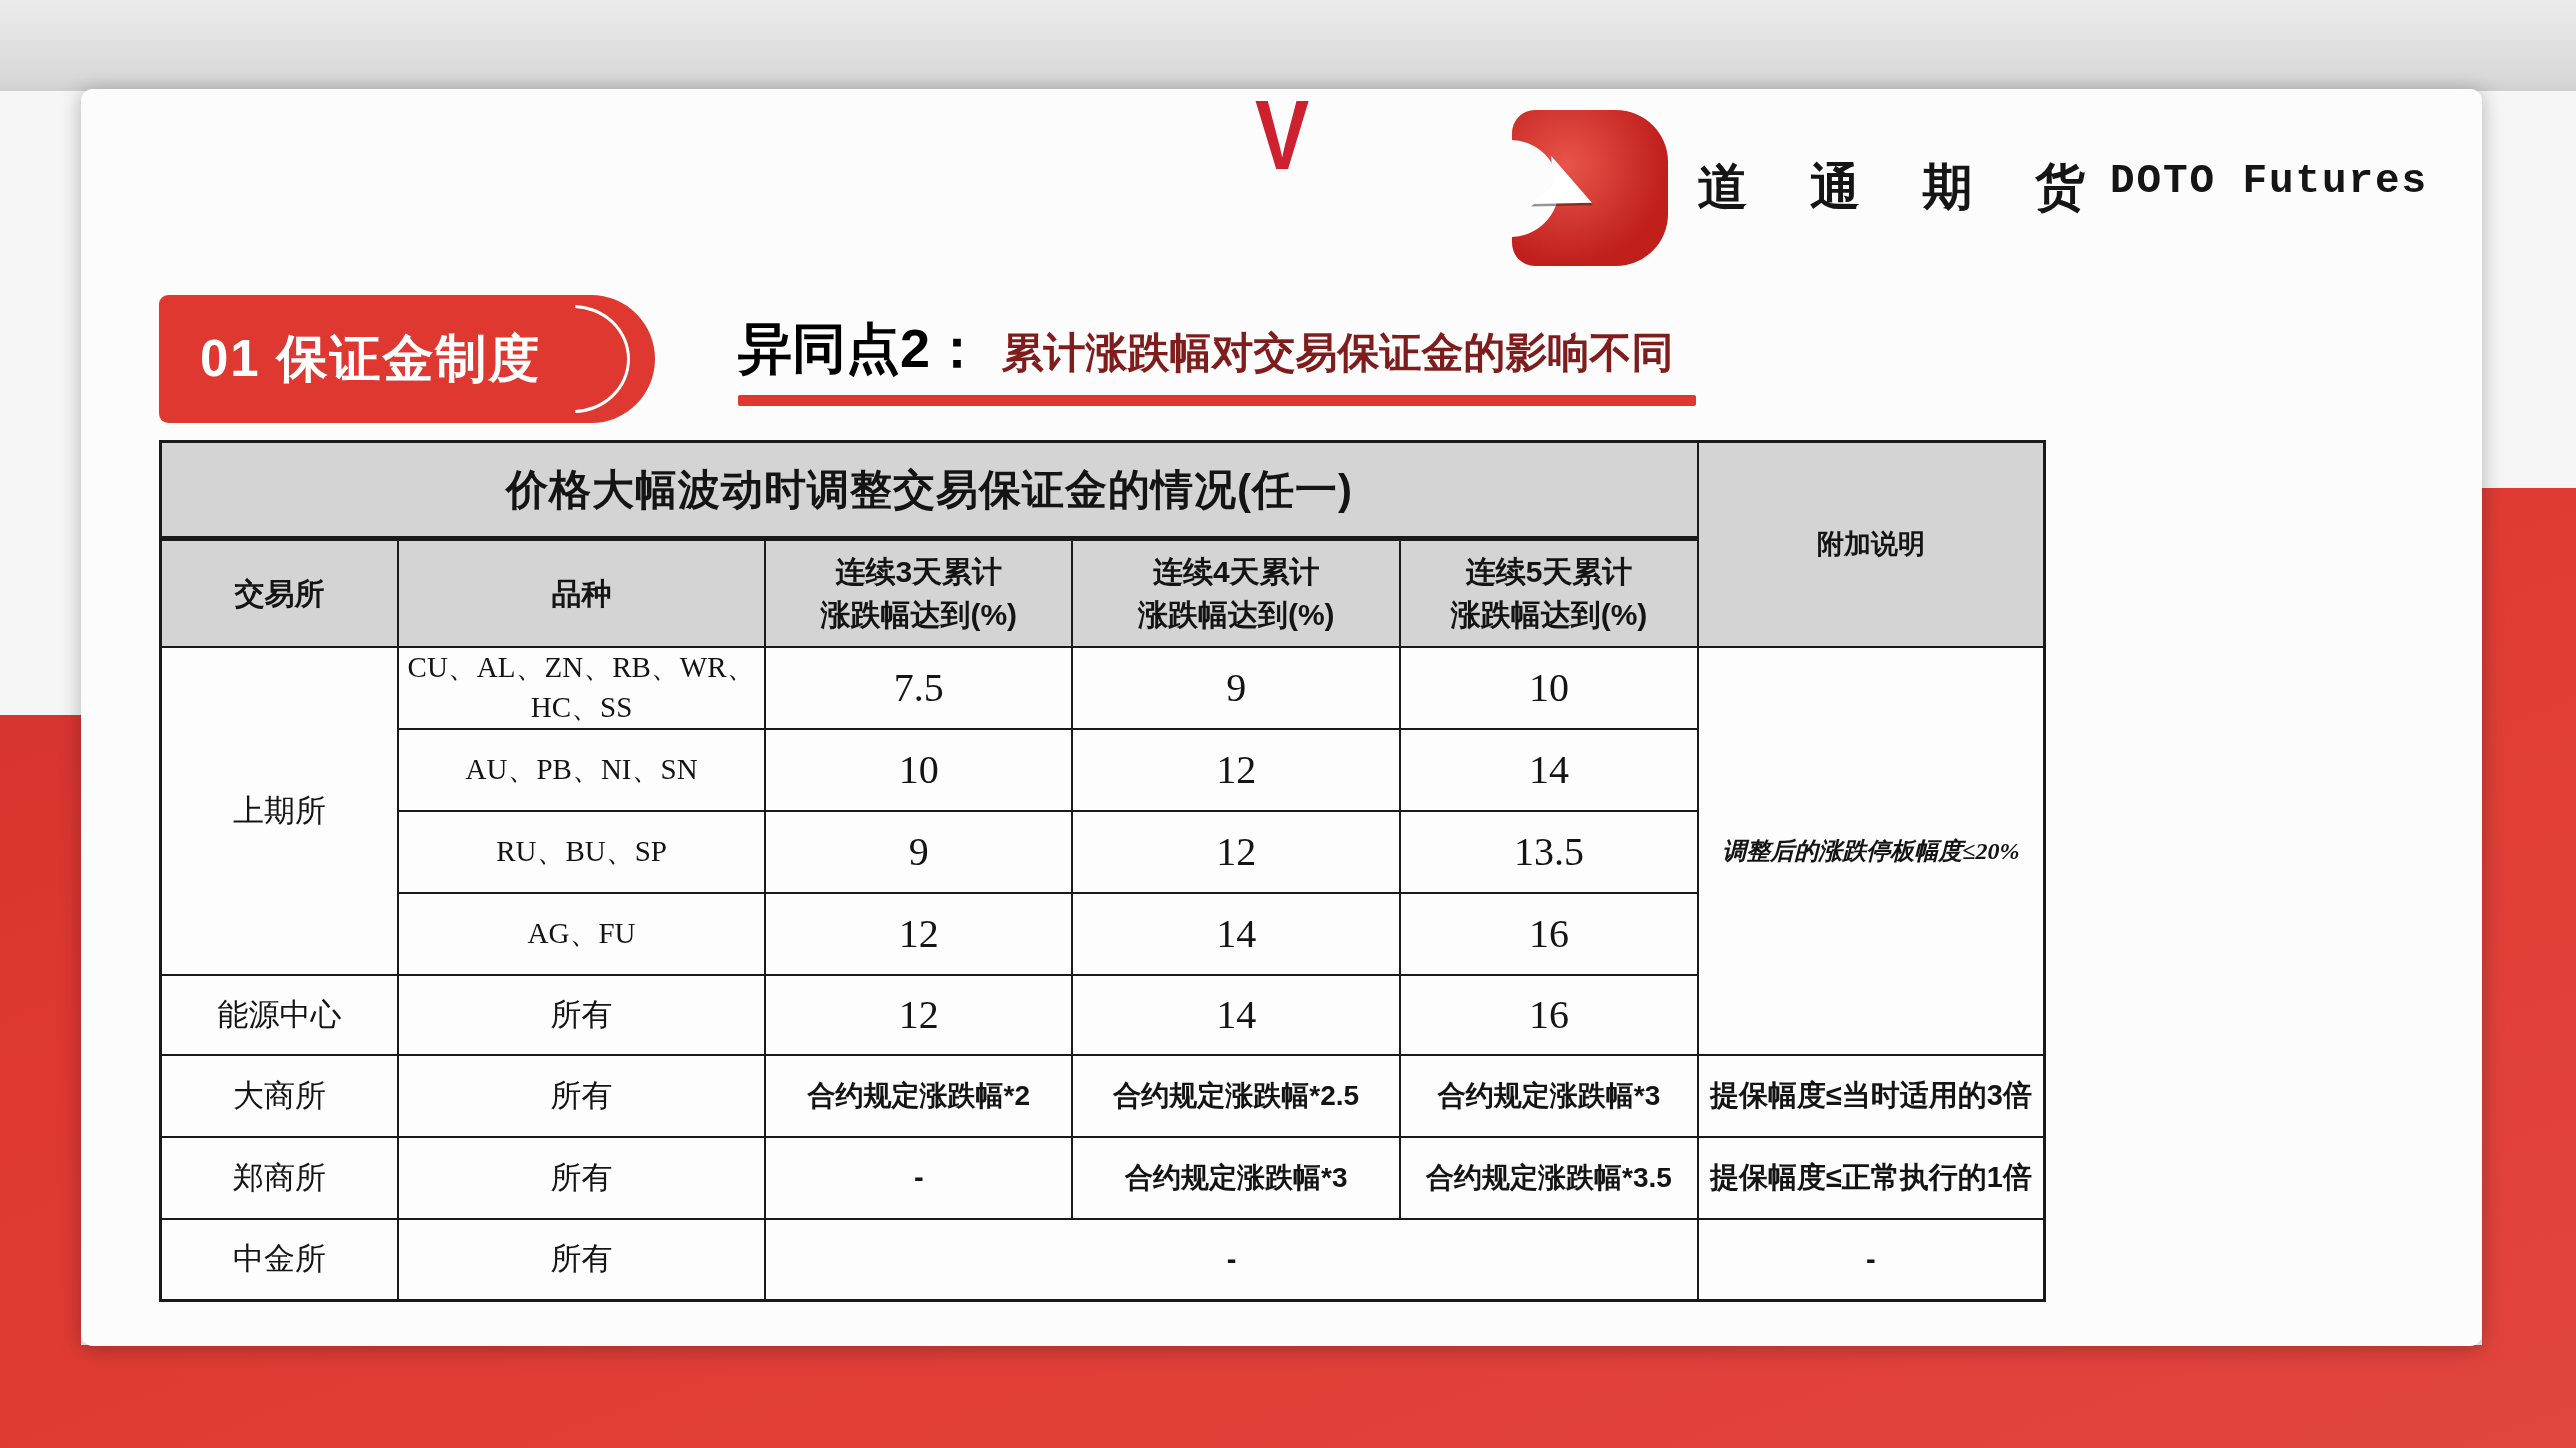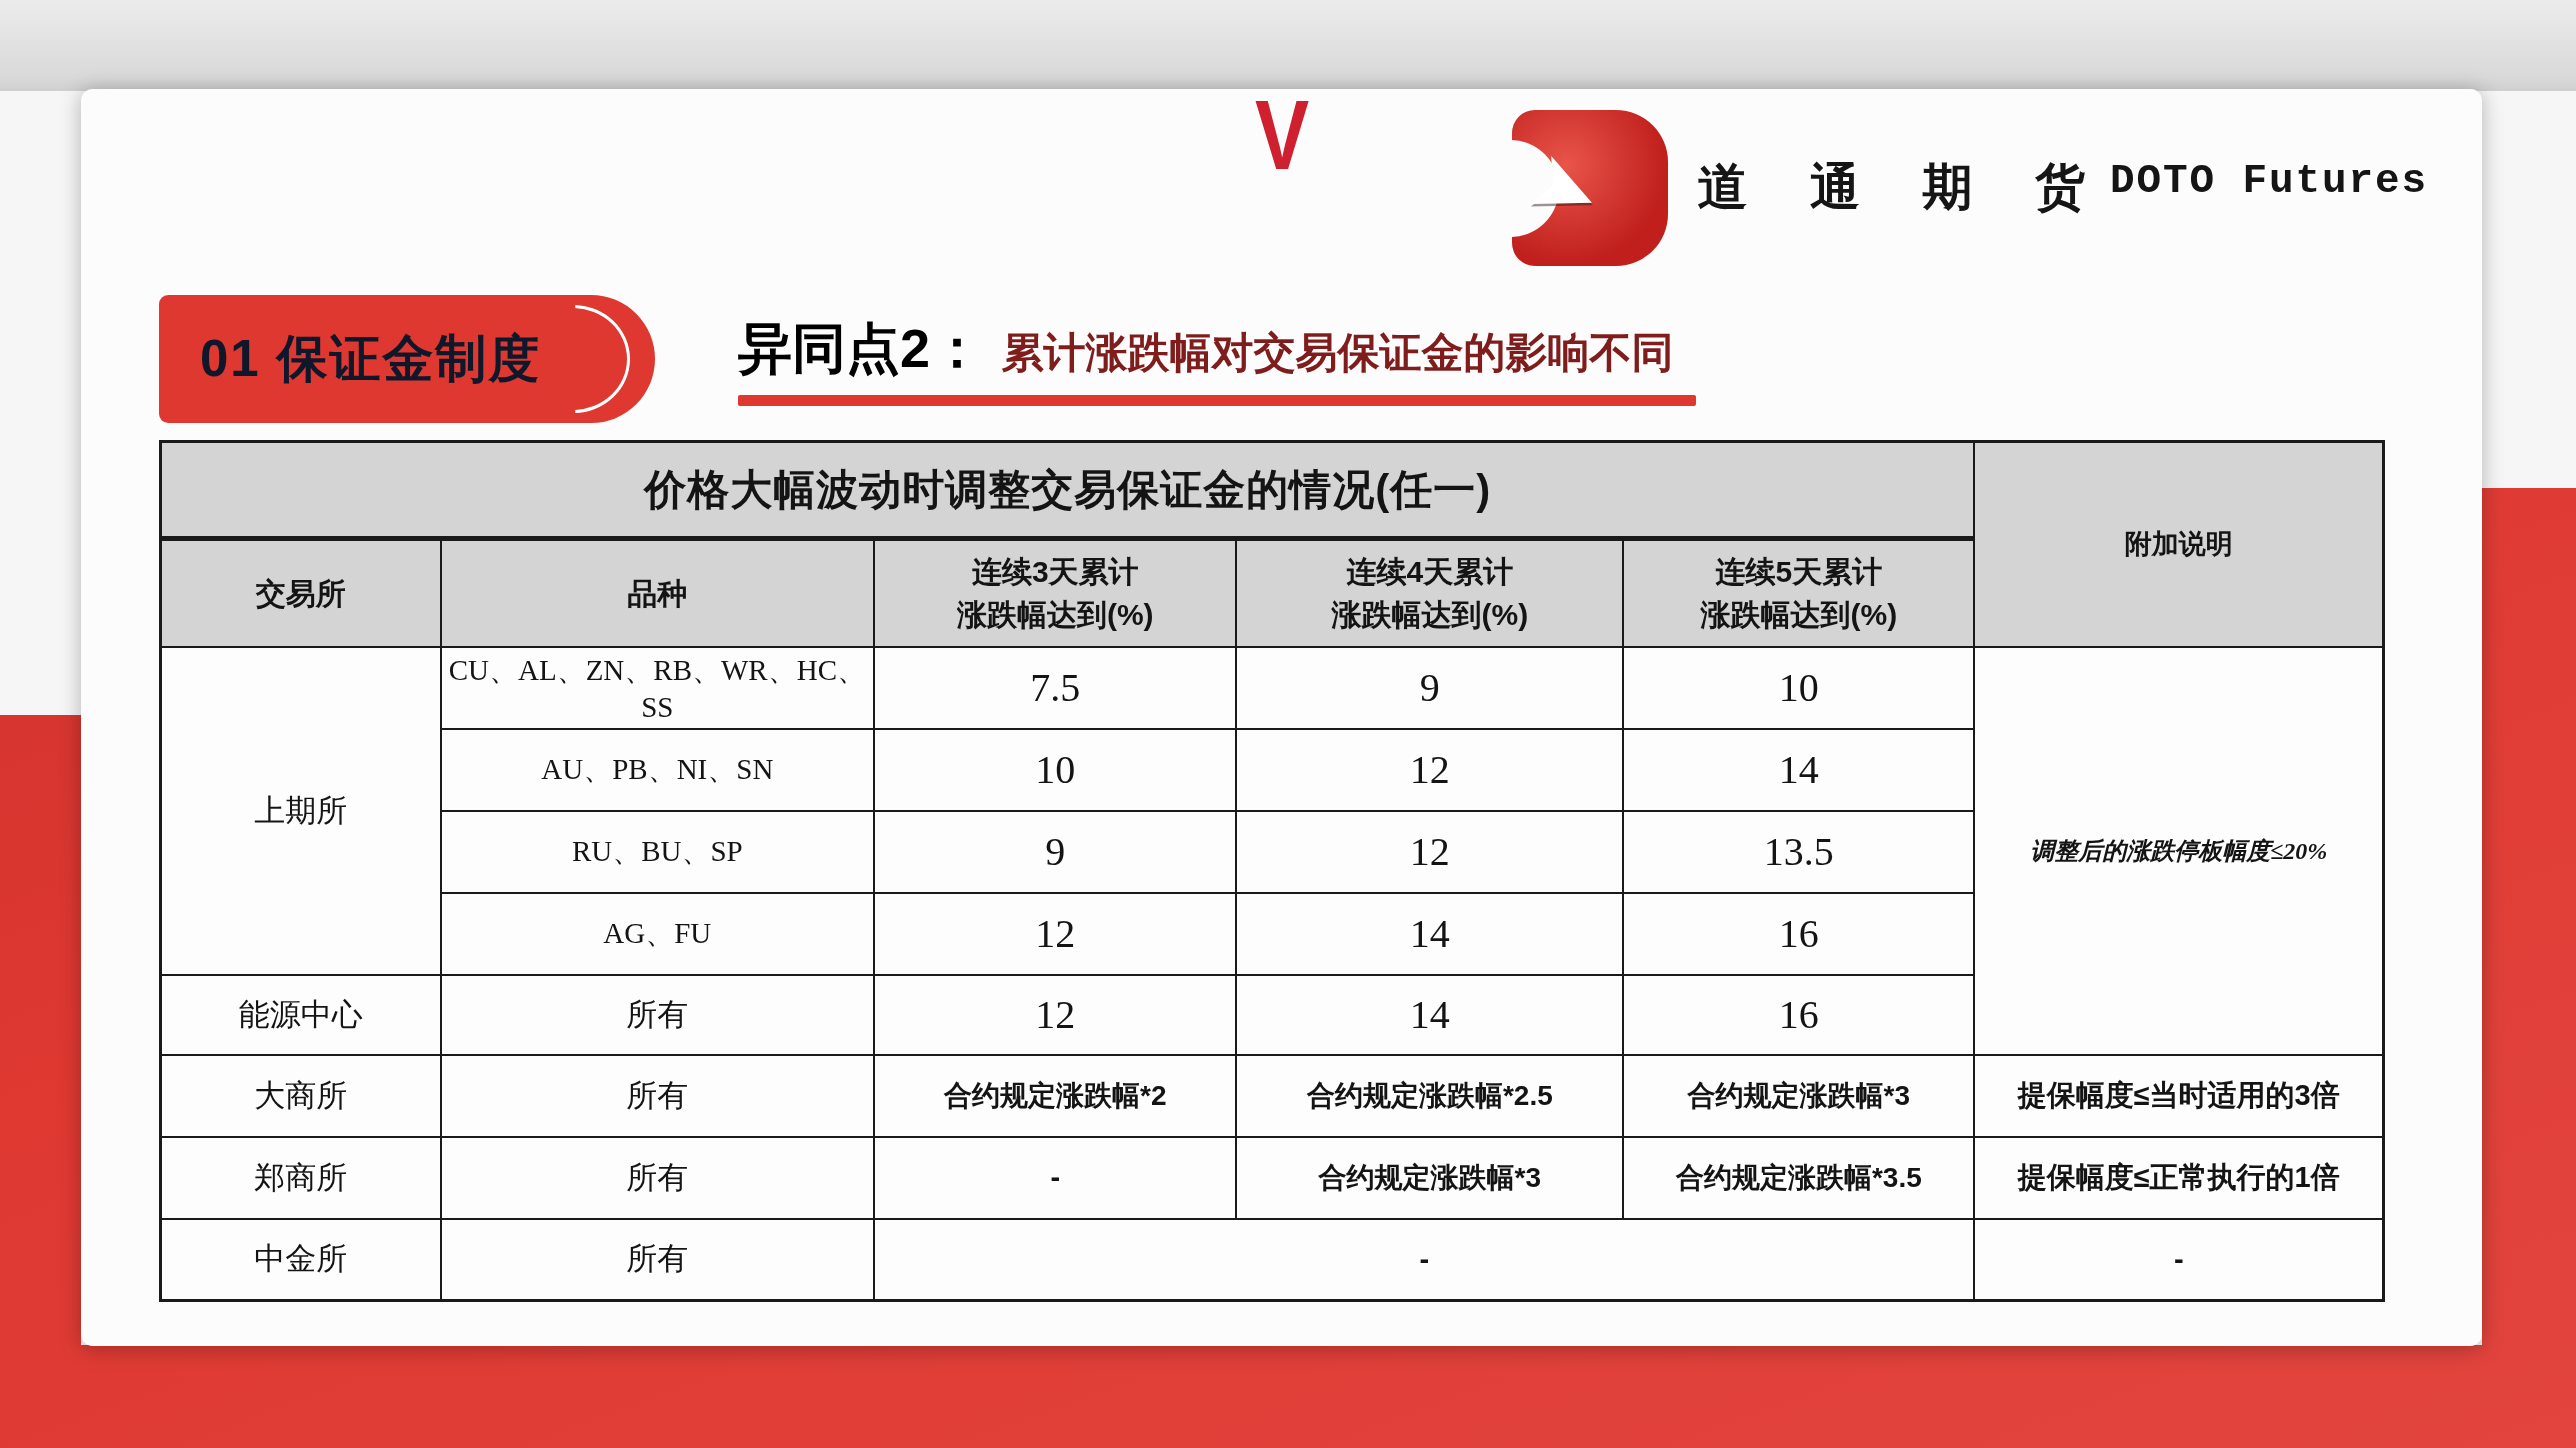--- a/index.html
+++ b/index.html
@@ -41,32 +41,32 @@
   .logo-icon .arrow{position:absolute;left:17.4px;top:50%;transform:translateY(-50%) rotate(24deg);
     color:#fff;font-size:83px;line-height:1;text-shadow:1.9px 1.9px 0 rgba(40,20,20,.45);}
   .logo-text{display:flex;flex-direction:row;justify-content:center;}
   .logo-cn{font-family:"Liberation Serif",serif;font-weight:700;color:#151515;font-size:50px;letter-spacing:25px;white-space:nowrap;line-height:1.15;}
   .logo-en{font-family:Liberation Mono, monospace;font-weight:700;color:#151515;font-size:41px;letter-spacing:1.9px;line-height:1.1;}
 
   
   .badge{position:absolute;left:78px;top:206px;width:496px;height:128px;
     background:var(--accent-red);border-radius:9.7px 68px 68px 9.7px;
     display:flex;align-items:center;padding-left:41px;overflow:hidden;}
-  .badge-label{color:#0f172a;font-size:51px;font-weight:700;letter-spacing:1.9px;white-space:nowrap;}
+  .badge-label{color:#ffffff;font-size:51px;font-weight:700;letter-spacing:1.9px;white-space:nowrap;}
   .badge-arc{position:absolute;right:25px;top:9.7px;width:114px;height:108px;border:3.9px solid #fff;
     border-radius:50%;clip-path:inset(-5.8px -5.8px -5.8px 52%);background:transparent;}
 
   
   .heading-row{position:absolute;left:657px;top:224px;display:flex;align-items:baseline;gap:17.4px;white-space:nowrap;}
   .heading{font-size:54px;font-weight:700;color:#000000;}
   .subheading{font-size:42px;font-weight:700;color:#7f1d1d;}
   .heading-underline{position:absolute;left:657px;top:306px;width:958px;height:10.6px;background:var(--accent-red);border-radius:1.9px;}
 
   
-  .cmp-table{position:absolute;left:78px;top:351px;width:2226px;border-collapse:collapse;table-layout:fixed;
+  .cmp-table{position:absolute;left:78px;top:351px;width:1887px;border-collapse:collapse;table-layout:fixed;
     background:#fdfdfd;border:3.9px solid var(--line);}
   .cmp-table th,.cmp-table td{border:2.9px solid var(--line);text-align:center;vertical-align:middle;padding:0 5.8px;color:#141414;}
   .r-h1{height:97px;}
   .r-h2{height:108px;}
   .r-body{height:82px;}
   .r-ny{height:80px;}
   .h-main{background:var(--header-gray);font-size:42px;font-weight:700;letter-spacing:1px;border-bottom-width:5.8px !important;}
   .h-col{background:var(--header-gray);font-size:30px;font-weight:700;line-height:1.45;}
   .h-note{background:var(--header-gray);font-family:"Liberation Serif",serif;font-size:27px;font-weight:700;color:var(--blue);margin-left:48px;}
   .c-exch{font-size:31px;font-weight:500;}

